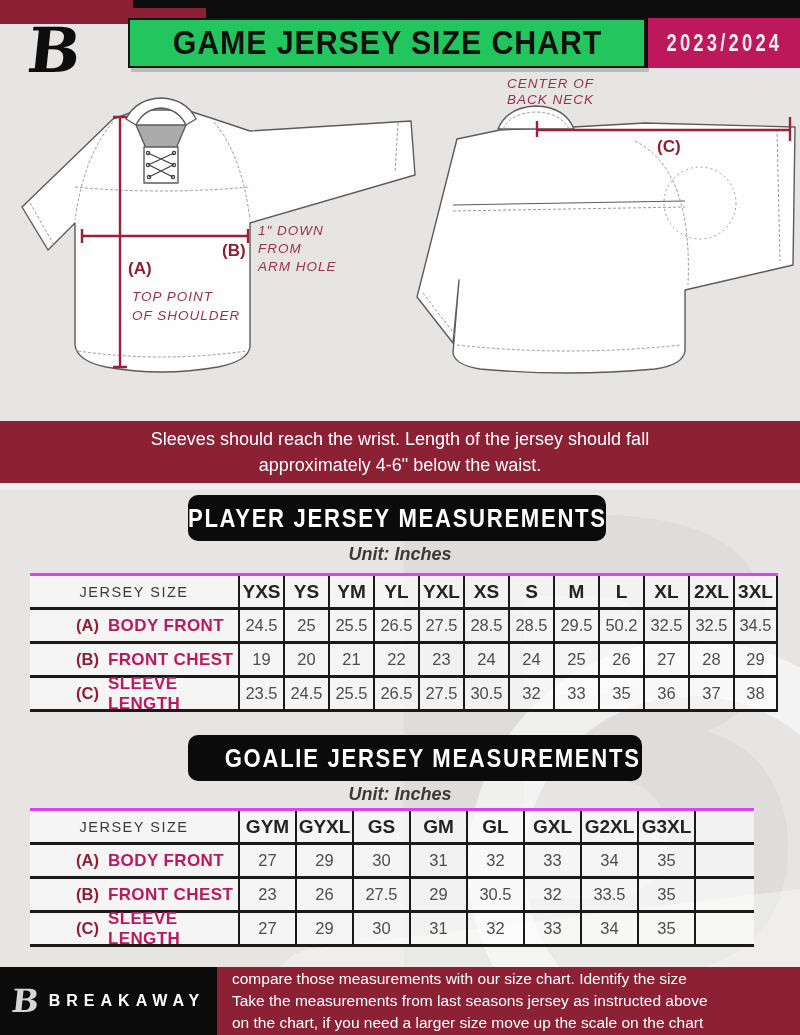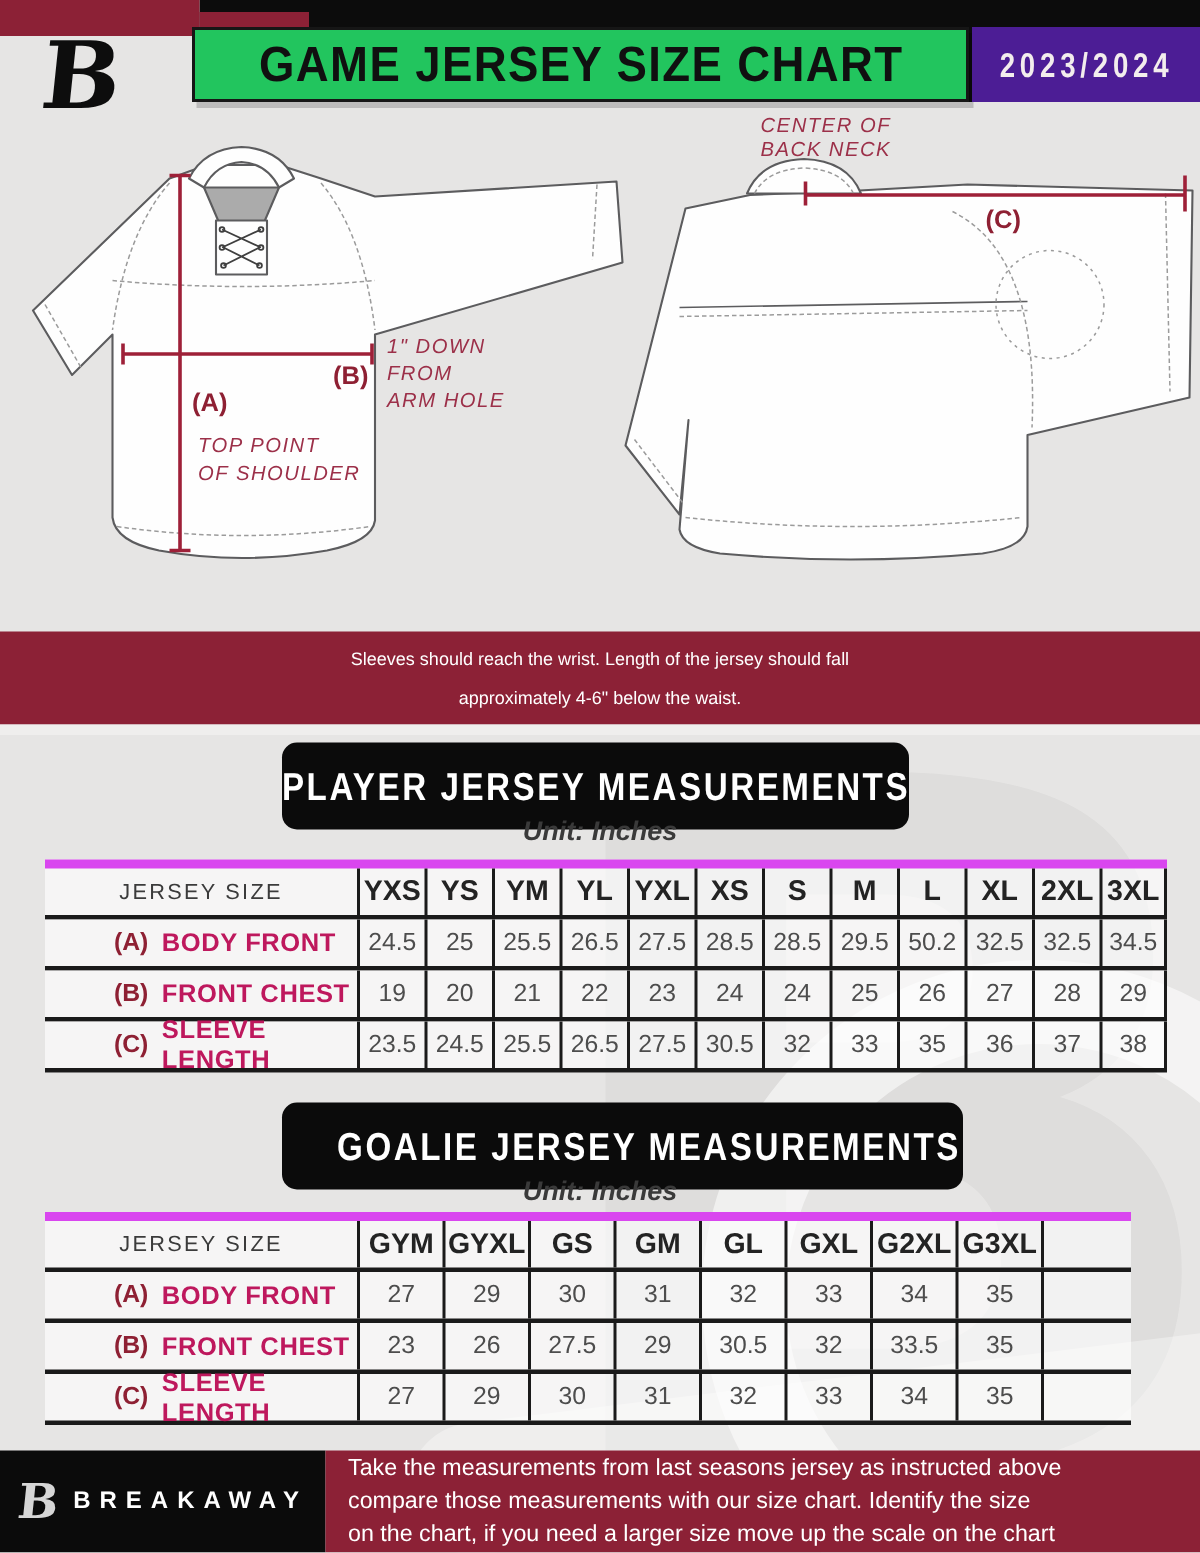--- a/index.html
+++ b/index.html
@@ -14,50 +14,50 @@
         background:rgba(255,255,255,0.35);transform:rotate(-7deg);}
   
   .hdr-black{position:absolute;left:133px;top:0;width:667px;height:68px;background:#0c0c0c;}
   .hdr-maroon-1{position:absolute;left:0;top:0;width:133px;height:24px;background:#8c2136;}
   .hdr-maroon-2{position:absolute;left:133px;top:8px;width:73px;height:20px;background:#8c2136;}
   .title-box{position:absolute;left:128px;top:18px;width:518px;height:50px;background:#22c55e;
         border:2px solid #161616;box-sizing:border-box;display:flex;align-items:center;justify-content:center;
         box-shadow:3px 4px 0 rgba(0,0,0,0.18);}
   .title-text{font-size:33px;font-weight:800;color:#101010;letter-spacing:1px;white-space:nowrap;
         transform:scaleX(0.92);}
-  .season-box{position:absolute;left:648px;top:18px;width:152px;height:50px;background:#4c1d95;
+  .season-box{position:absolute;left:648px;top:18px;width:152px;height:50px;background:#be185d;
         display:flex;align-items:center;justify-content:center;}
   .season-text{font-size:23px;font-weight:700;color:#f3eded;letter-spacing:4px;transform:scaleX(0.8);white-space:nowrap;}
   .logo-b{position:absolute;left:28px;top:20px;font-family:"DejaVu Serif",serif;font-weight:700;
         font-size:62px;line-height:1;color:#0d0d0d;transform:skewX(-6deg);}
   
   .diag{position:absolute;}
   .anno{font-family:"Liberation Sans",sans-serif;font-style:italic;font-size:13.5px;letter-spacing:1px;fill:#9c3049;}
   .ptlabel{font-family:"Liberation Sans",sans-serif;font-weight:800;font-size:17px;fill:#8e2033;}
   
   .banner{position:absolute;left:0;top:421px;width:800px;height:62px;background:#8c2136;
         display:flex;flex-direction:column;align-items:center;justify-content:center;}
-  .banner-line{color:#ffffff;font-size:12px;line-height:26px;}
+  .banner-line{color:#ffffff;font-size:18px;line-height:26px;}
   .banner-sub{position:absolute;left:0;top:483px;width:800px;height:7px;background:#efeeed;}
   
-  .sec-hdr{position:absolute;left:188px;width:418px;height:58px;background:#0b0b0b;border-radius:10px;
+  .sec-hdr{position:absolute;left:188px;width:418px;height:46px;background:#0b0b0b;border-radius:10px;
         display:flex;align-items:center;justify-content:center;}
   #player-hdr{top:495px;} #goalie-hdr{top:735px;padding-left:36px;}
   .sec-hdr-text{color:#ffffff;font-size:26px;font-weight:800;letter-spacing:2px;white-space:nowrap;transform:scaleX(0.85);}
   .unit{position:absolute;left:0;width:800px;text-align:center;font-style:italic;font-size:18px;
         font-weight:600;color:#3a3a3a;}
   #player-unit{top:544px;} #goalie-unit{top:784px;}
   
   .sizetable{position:absolute;left:30px;}
   #player-table{top:573px;width:748px;}
   #goalie-table{top:808px;width:724px;}
   #player-table .trow{grid-template-columns:208px repeat(12,45px);}
   #goalie-table .trow{grid-template-columns:208px repeat(8,57px) 60px;}
   .trow{display:grid;border-bottom:3px solid #1a1a1a;background:rgba(255,255,255,0.62);}
-  .trow.thead{border-top:6px solid #d946ef;}
+  .trow.thead{border-top:3px solid #d946ef;}
   .tcell{border-left:2px solid #1a1a1a;display:flex;align-items:center;justify-content:center;height:31px;}
   #player-table .trow > .tcell:last-child{border-right:2px solid #1a1a1a;}
   .thsize{font-weight:700;font-size:19px;color:#232323;}
   .tval{font-size:16.5px;color:#4d4d4d;}
   .tlabel{display:flex;align-items:center;height:31px;}
   .theadlabel{justify-content:center;font-size:14.5px;letter-spacing:1.5px;color:#3b3b3b;}
   .rowlabel{padding-left:46px;gap:9px;}
   .rowkey{color:#8e2033;font-weight:800;font-size:16.5px;}
   .rowname{font-size:17px;font-weight:600;color:#be185d;letter-spacing:0.4px;}
   
@@ -299,18 +299,18 @@
         <div class="tcell tval">35</div>
         <div class="tcell tval"></div>
       </div>
     </div>
 
   <div class="footer-black">
     <span class="fb-logo">B</span>
     <span class="fb-name">BREAKAWAY</span>
   </div>
   <div class="footer-maroon">
+    <div class="fm-line">compare those measurements  with our size chart. Identify the size</div>
     <div class="fm-line">Take the measurements from last seasons jersey as instructed above</div>
-    <div class="fm-line">compare those measurements  with our size chart. Identify the size</div>
     <div class="fm-line">on the chart, if you need a larger size move up the scale on the chart</div>
   </div>
 
 </div>
 
 </body></html>

